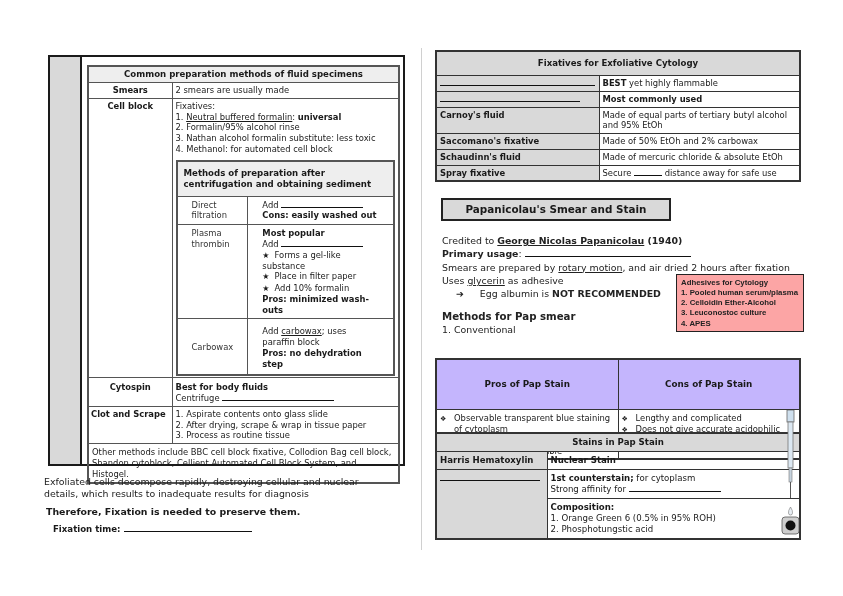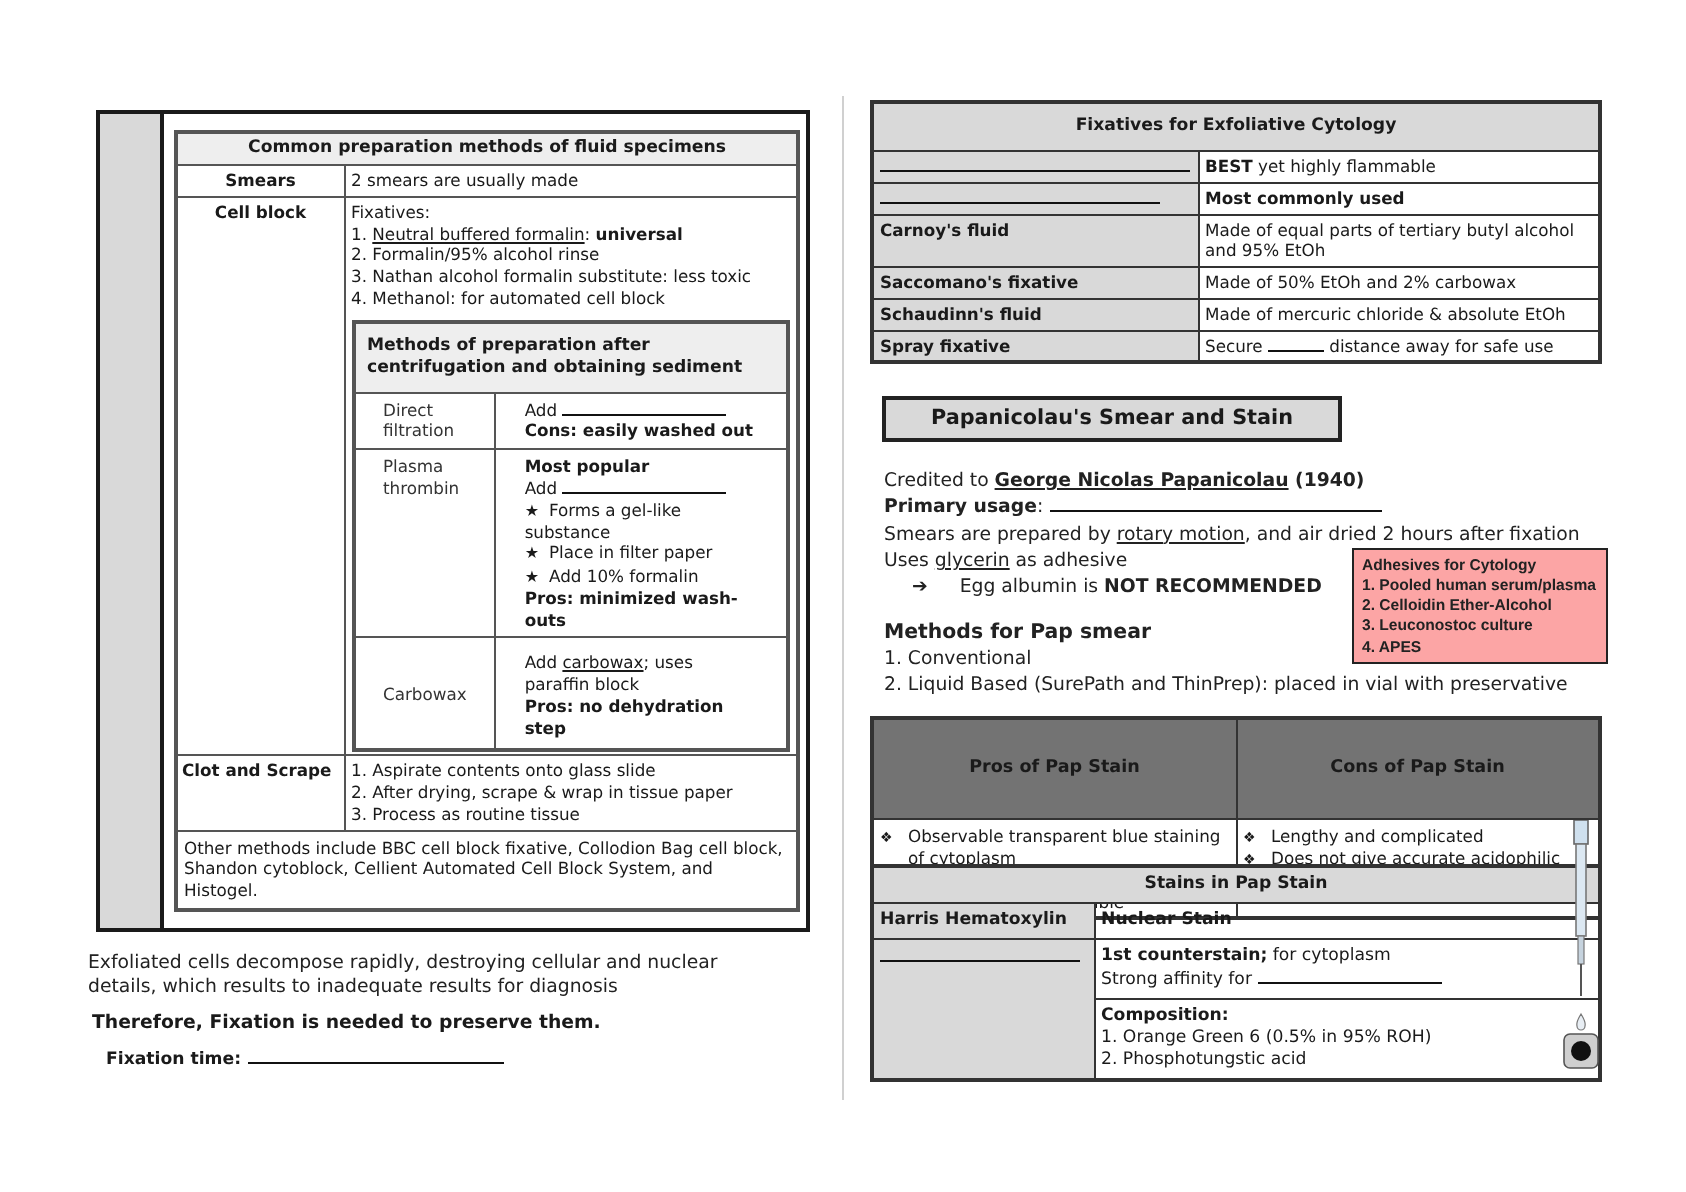--- a/index.html
+++ b/index.html
@@ -55,21 +55,21 @@
   #pap-info { position: absolute; left: 442px; top: 234px; width: 370px; font-size: 9.4px; line-height: 1.42; color: #222; }
   #pap-info .arrow-line { padding-left: 14px; }
   #pap-info .arrow { margin-right: 16px; }
   #methods-heading { font-weight: bold; font-size: 10.2px; margin-top: 9px; line-height: 1.3; }
 
   #adhesives-box { position: absolute; left: 676px; top: 274px; width: 128px; height: 58px; border: 1.5px solid #222; background: #fca5a5; padding: 3px 4px; font-family: "Liberation Sans", sans-serif; font-size: 7.8px; line-height: 1.3; }
   #adhesives-box .h { font-weight: bold; }
   #adhesives-box div { font-weight: bold; color: #222; }
 
   #proscons-table { left: 435px; top: 358px; width: 366px; }
-  #proscons-table th { background: #737373; font-size: 8.8px; padding: 19px; width: 50%; }
+  #proscons-table th { background: #c4b5fd; font-size: 8.8px; padding: 19px; width: 50%; }
   #proscons-table td { font-size: 8.4px; padding: 3px 3px 1px 3px; }
   ul.diamond { list-style: none; }
   ul.diamond li { padding-left: 14px; text-indent: -14px; }
   ul.diamond li::before { content: "❖"; font-size: 7px; display: inline-block; width: 14px; text-indent: 0; }
 
   #stains-table { left: 435px; top: 432px; width: 366px; }
   #stains-table th { font-size: 8.6px; padding: 3px; }
   #stains-table .name { width: 111px; font-size: 8.6px; }
   #stains-table td { font-size: 8.6px; padding: 3px 3px; }
   #stains-table .name .blank { width: 100px; }
@@ -133,20 +133,27 @@
             <td style="padding-top:7px; padding-bottom:5px;">
               <div><span>Add </span><u>carbowax</u><span>; uses paraffin block</span></div>
               <div class="b">Pros: no dehydration step</div>
             </td>
           </tr>
         </tbody>
             </table>
       </td>
     </tr>
     <tr>
+      <td class="lbl" style="padding-top:4px;">Cytospin</td>
+      <td class="val" style="padding-top:4px;">
+        <div class="b">Best for body fluids</div>
+        <div><span>Centrifuge</span> <span class="blank" style="width:112px;"></span></div>
+      </td>
+    </tr>
+    <tr>
       <td class="lbl lbl-left">Clot and Scrape</td>
       <td class="val">
         <div>1. Aspirate contents onto glass slide</div>
         <div>2. After drying, scrape &amp; wrap in tissue paper</div>
         <div>3. Process as routine tissue</div>
       </td>
     </tr>
     <tr id="other-row">
       <td colspan="2">Other methods include BBC cell block fixative, Collodion Bag cell block, Shandon cytoblock, Cellient Automated Cell Block System, and Histogel.</td>
     </tr>
@@ -195,21 +202,20 @@
 <div id="pap-title">Papanicolau's Smear and Stain</div>
 
 <div id="pap-info">
   <div><span>Credited to </span><b><u>George Nicolas Papanicolau</u><span> (1940)</span></b></div>
   <div><b>Primary usage</b><span>: </span><span class="blank" style="width:166px;"></span></div>
   <div><span>Smears are prepared by </span><u>rotary motion</u><span>, and air dried 2 hours after fixation</span></div>
   <div><span>Uses </span><u>glycerin</u><span> as adhesive</span></div>
   <div class="arrow-line"><span class="arrow">➔</span><span>Egg albumin is </span><b>NOT RECOMMENDED</b></div>
   <div id="methods-heading">Methods for Pap smear</div>
   <div>1. Conventional</div>
-  <div>2. Liquid Based (SurePath and ThinPrep): placed in vial with preservative</div>
 </div>
 
 <div id="adhesives-box">
   <div class="h">Adhesives for Cytology</div>
   <div>1. Pooled human serum/plasma</div>
   <div>2. Celloidin Ether-Alcohol</div>
   <div>3. Leuconostoc culture</div>
   <div>4. APES</div>
 </div>
 

